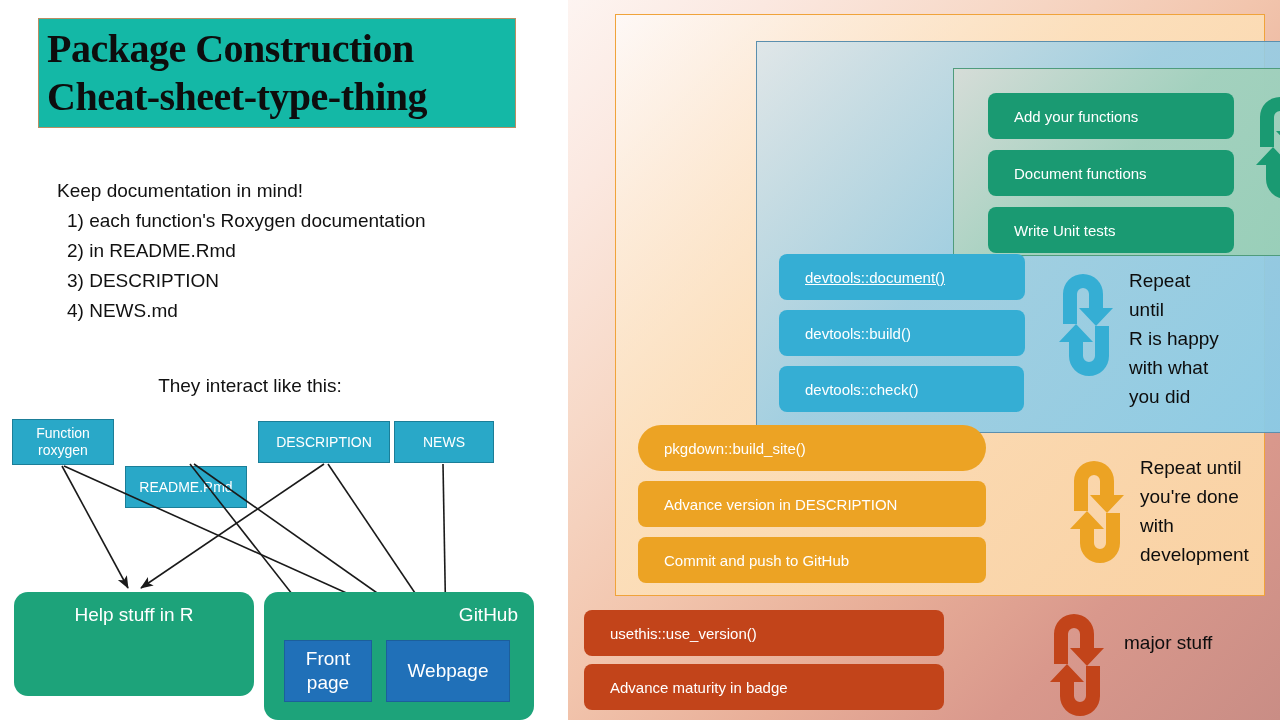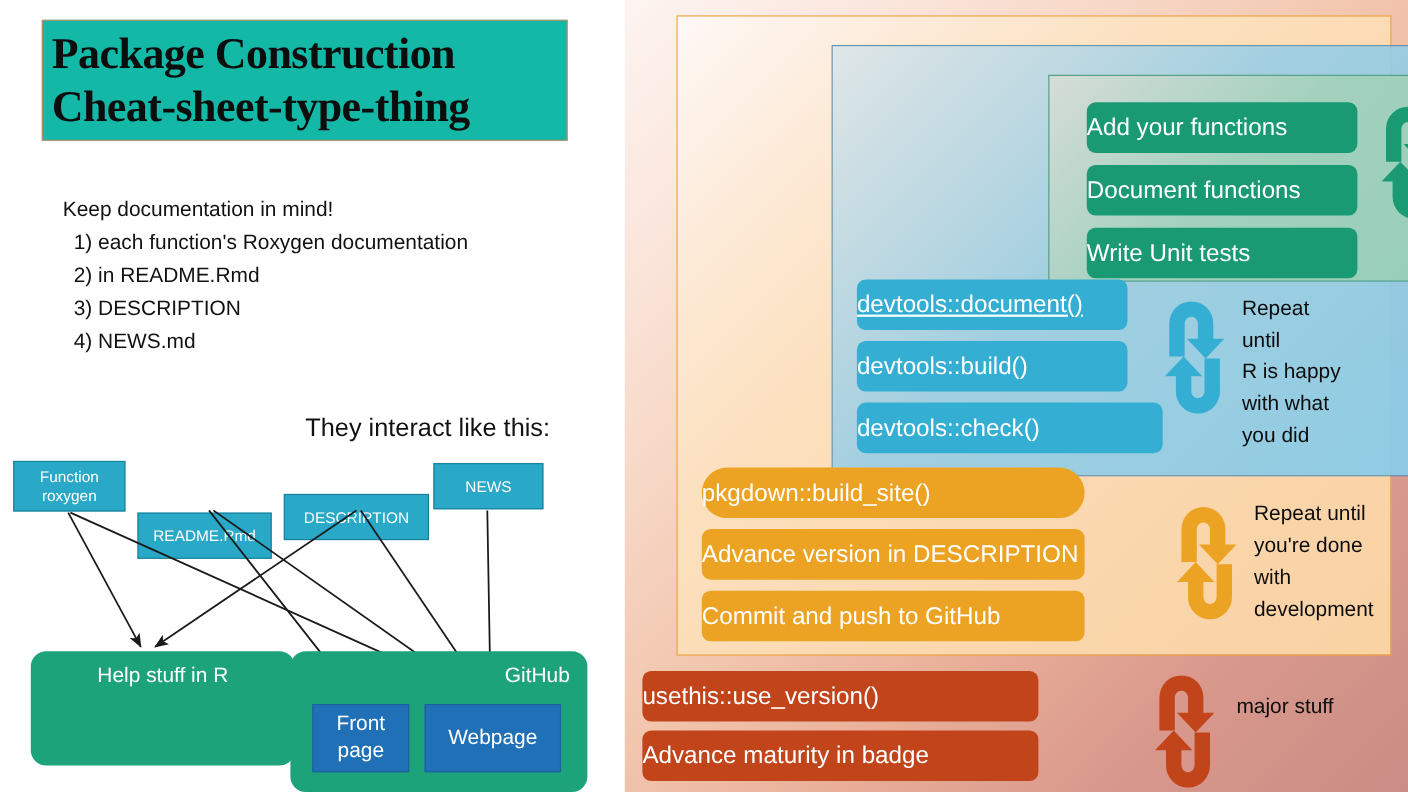--- a/index.html
+++ b/index.html
@@ -23,41 +23,41 @@
     font-family:"Liberation Serif", serif;
     font-weight:bold;font-size:40px;line-height:48px;color:#0d0d0d;
     letter-spacing:-0.5px;white-space:nowrap;
   }
 
   .doc-note{position:absolute;left:57px;top:176px;width:470px;}
   .doc-note .hdr{font-size:19px;color:#111;line-height:30px;}
   .doc-note .li{font-size:19px;color:#111;line-height:30px;padding-left:10px;}
 
   .interact-label{
-    position:absolute;left:0;top:375px;width:500px;text-align:right;
-    font-size:23px;color:#111;
+    position:absolute;left:0;top:375px;width:500px;text-align:center;
+    font-size:19px;color:#111;
   }
 
   
   .src-box{
     position:absolute;background:#29a8c8;border:1px solid #1b7e98;
     color:#ffffff;display:flex;align-items:center;justify-content:center;
     text-align:center;font-size:14px;line-height:17px;box-sizing:border-box;
   }
   #src-0{left:12px;top:419px;width:102px;height:46px;}
   #src-1{left:125px;top:421px;width:122px;height:42px;margin-top:45px;}
-  #src-2{left:258px;top:421px;width:132px;height:42px;margin-top:28px;}
+  #src-2{left:258px;top:421px;width:132px;height:42px;}
   #src-3{left:394px;top:421px;width:100px;height:42px;}
 
   
   .target-box{
     position:absolute;background:#1da37a;border-radius:14px;color:#fff;
     box-sizing:border-box;
   }
-  #tgt-help{left:28px;top:592px;width:240px;height:104px;padding-left:40px;}
+  #tgt-help{left:14px;top:592px;width:240px;height:104px;padding-left:40px;}
   #tgt-help .tlabel{position:absolute;left:0;right:0;top:12px;text-align:center;font-size:19px;}
   #tgt-github{left:264px;top:592px;width:270px;height:128px;}
   #tgt-github .tlabel{position:absolute;right:16px;top:12px;font-size:19px;}
 
   .sub-box{
     position:absolute;background:#2070b8;border:1px solid #1c5f9b;color:#fff;
     display:flex;align-items:center;justify-content:center;text-align:center;
     font-size:19px;line-height:24px;box-sizing:border-box;
   }
   #sub-front{left:20px;top:48px;width:88px;height:62px;}
@@ -89,21 +89,21 @@
   
   .blk-green{
     position:absolute;left:196px;top:26px;width:470px;height:188px;
     background:linear-gradient(135deg, rgba(218,221,214,0.85) 0%, rgba(163,209,186,0.9) 40%, rgba(148,206,180,0.95) 100%);
     border:1px solid #4f9c7c;box-sizing:border-box;
   }
 
   .pill{
     position:absolute;border-radius:8px;color:#ffffff;
     display:flex;align-items:center;box-sizing:border-box;
-    padding-left:0;font-size:22px;white-space:nowrap;
+    padding-left:26px;font-size:15px;white-space:nowrap;
   }
   .pill.green{background:#1a9a72;}
   .pill.blue{background:#35aed4;}
   .pill.orange{background:#eca324;}
   .pill.brick{background:#c2441a;}
 
   .repeat-note{
     position:absolute;font-size:19px;line-height:29px;color:#0d0d0d;
   }
 
@@ -188,21 +188,21 @@
                 <path d="M8,56 L8,26 A20,20 0 0 1 48,26 L48,40 L58,40 L41,58 L24,40 L34,40 L34,26 A6,6 0 0 0 22,26 L22,56 z"></path>
                 <path d="M54,58 L54,88 A20,20 0 0 1 14,88 L14,74 L4,74 L21,56 L38,74 L28,74 L28,88 A6,6 0 0 0 40,88 L40,58 z"></path>
               </g>
             </svg>
           </span>
 
         </div>
 
         <div class="pill blue" style="left:22px;top:212px;width:246px;height:46px;text-decoration:underline;">devtools::document()</div>
         <div class="pill blue" style="left:22px;top:268px;width:246px;height:46px;">devtools::build()</div>
-        <div class="pill blue" style="left:22px;top:324px;width:278px;height:46px;text-align:center;">devtools::check()</div>
+        <div class="pill blue" style="left:22px;top:324px;width:245px;height:46px;text-align:center;">devtools::check()</div>
 
         <span class="loop" style="left:298px;top:226px;">
           <svg width="62" height="114" viewBox="0 0 62 114" aria-hidden="true">
             <g fill="#35aed4">
               <path d="M8,56 L8,26 A20,20 0 0 1 48,26 L48,40 L58,40 L41,58 L24,40 L34,40 L34,26 A6,6 0 0 0 22,26 L22,56 z"></path>
               <path d="M54,58 L54,88 A20,20 0 0 1 14,88 L14,74 L4,74 L21,56 L38,74 L28,74 L28,88 A6,6 0 0 0 40,88 L40,58 z"></path>
             </g>
           </svg>
         </span>
 

